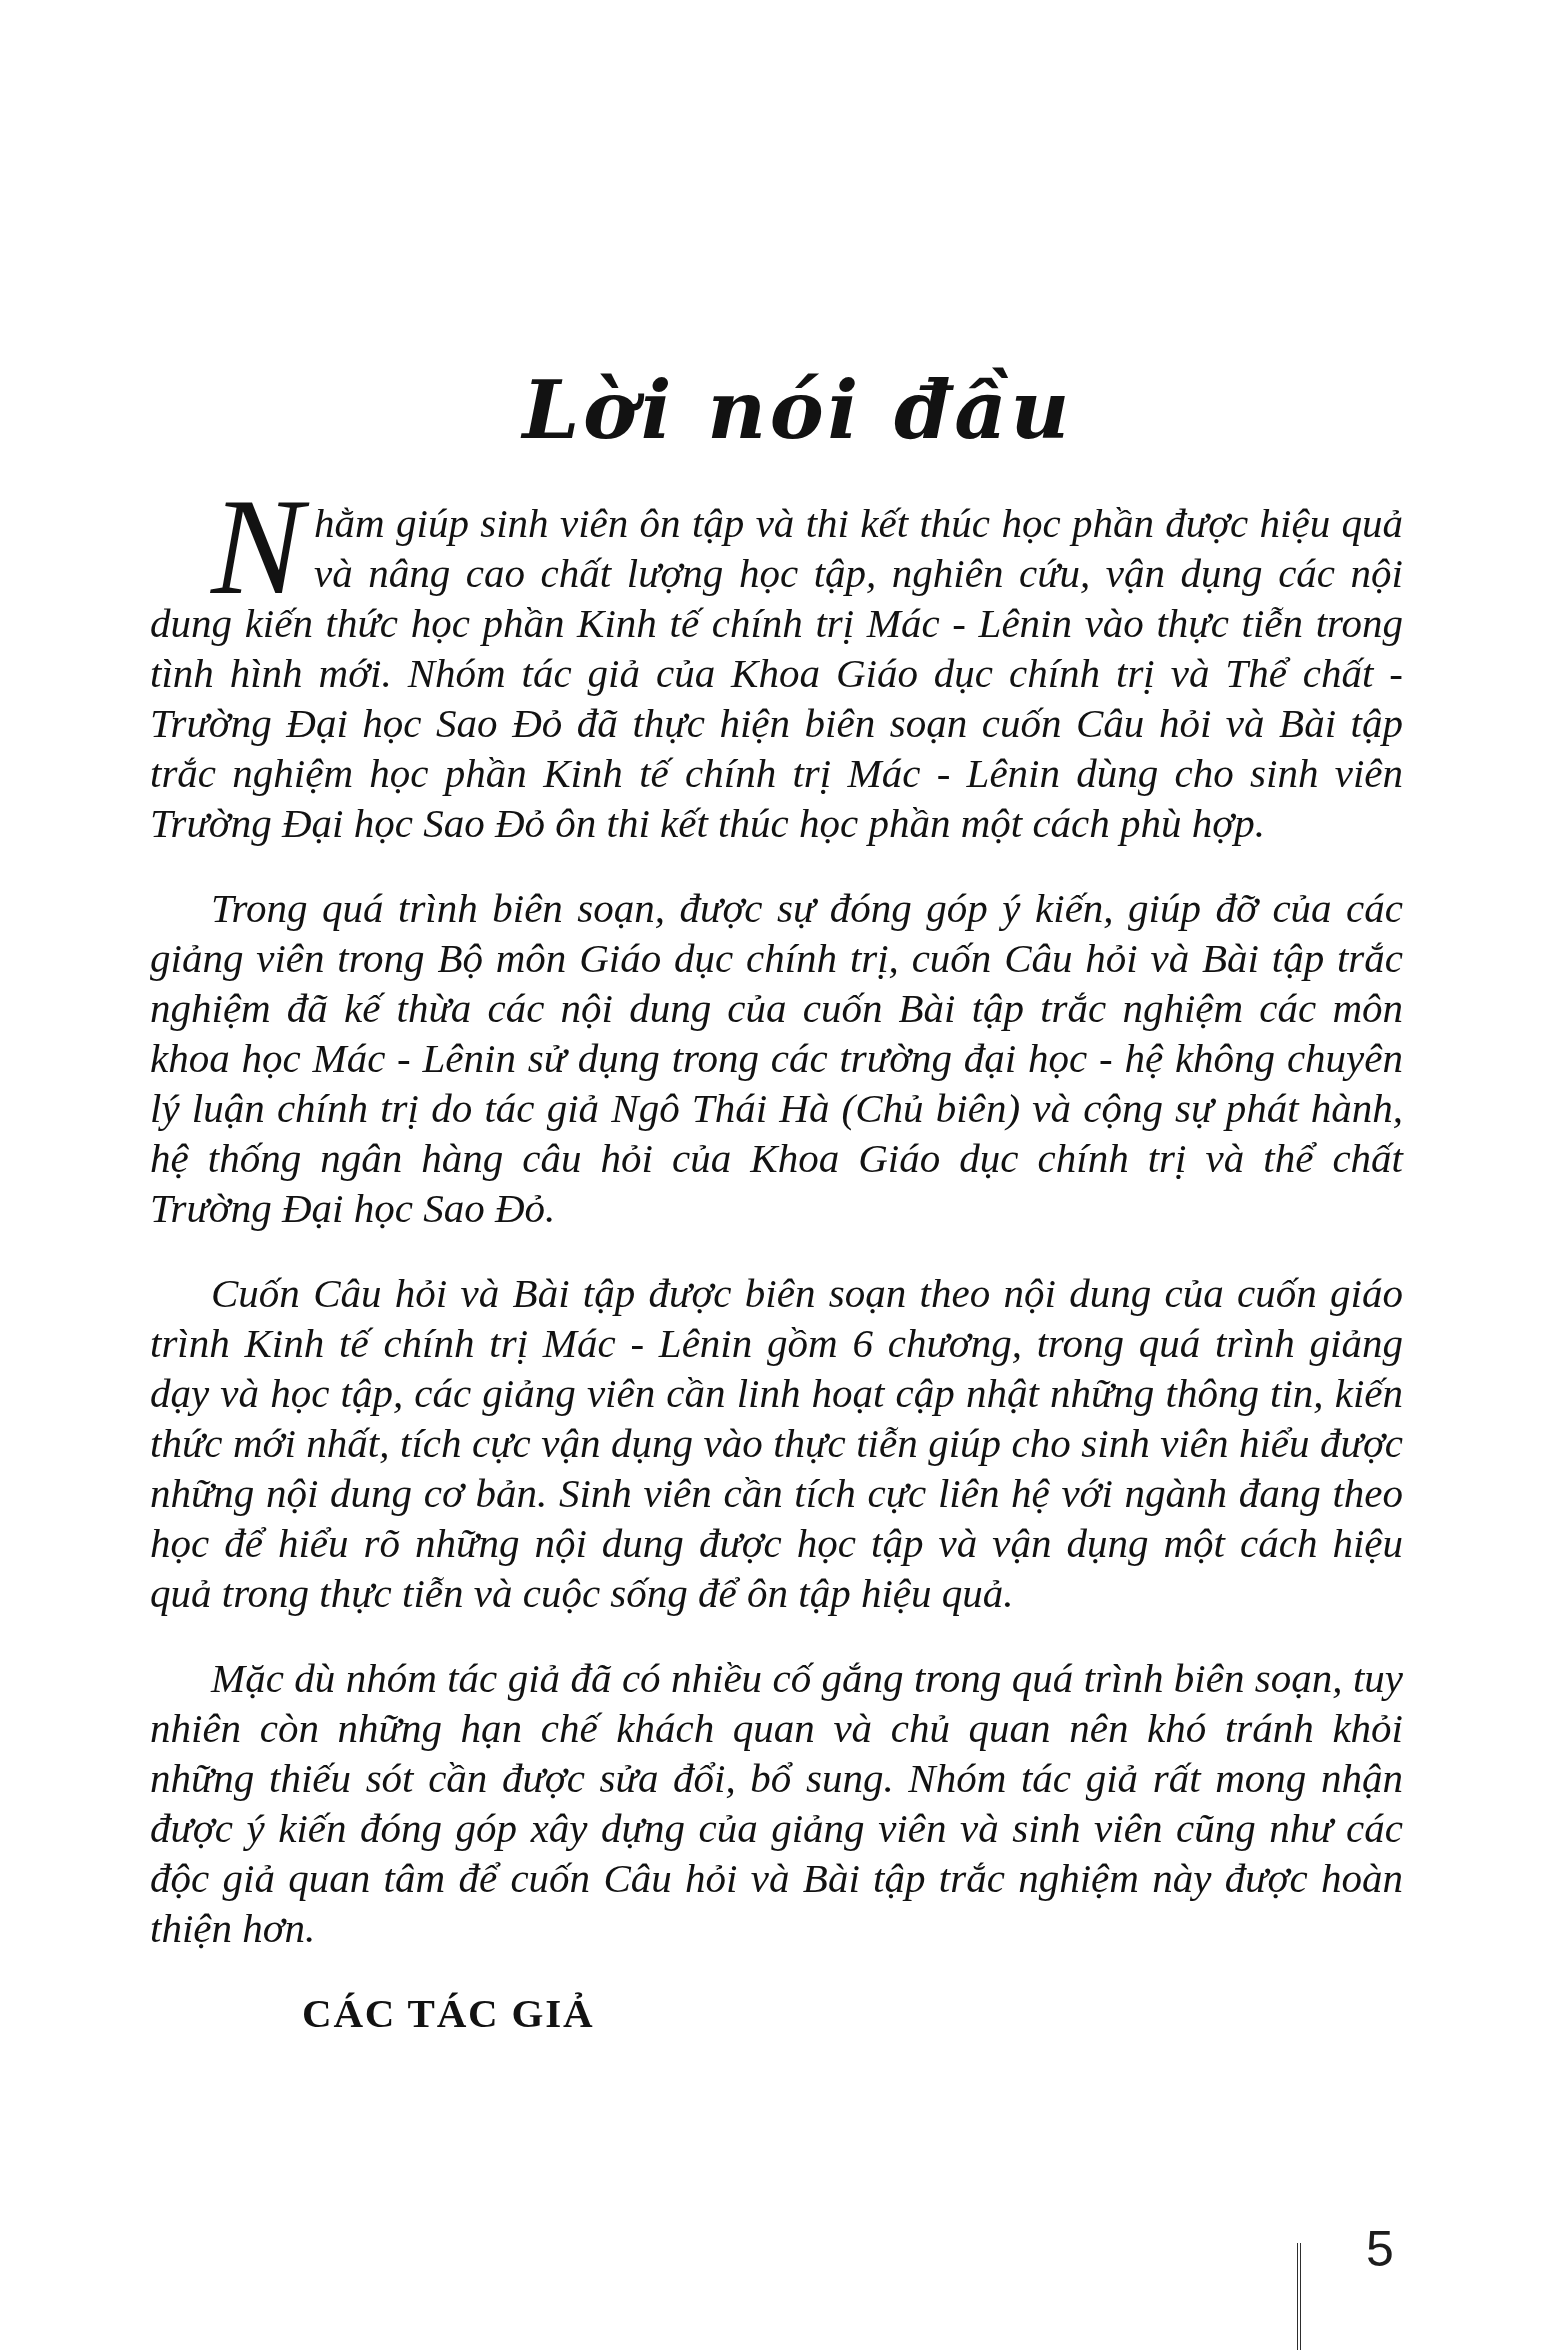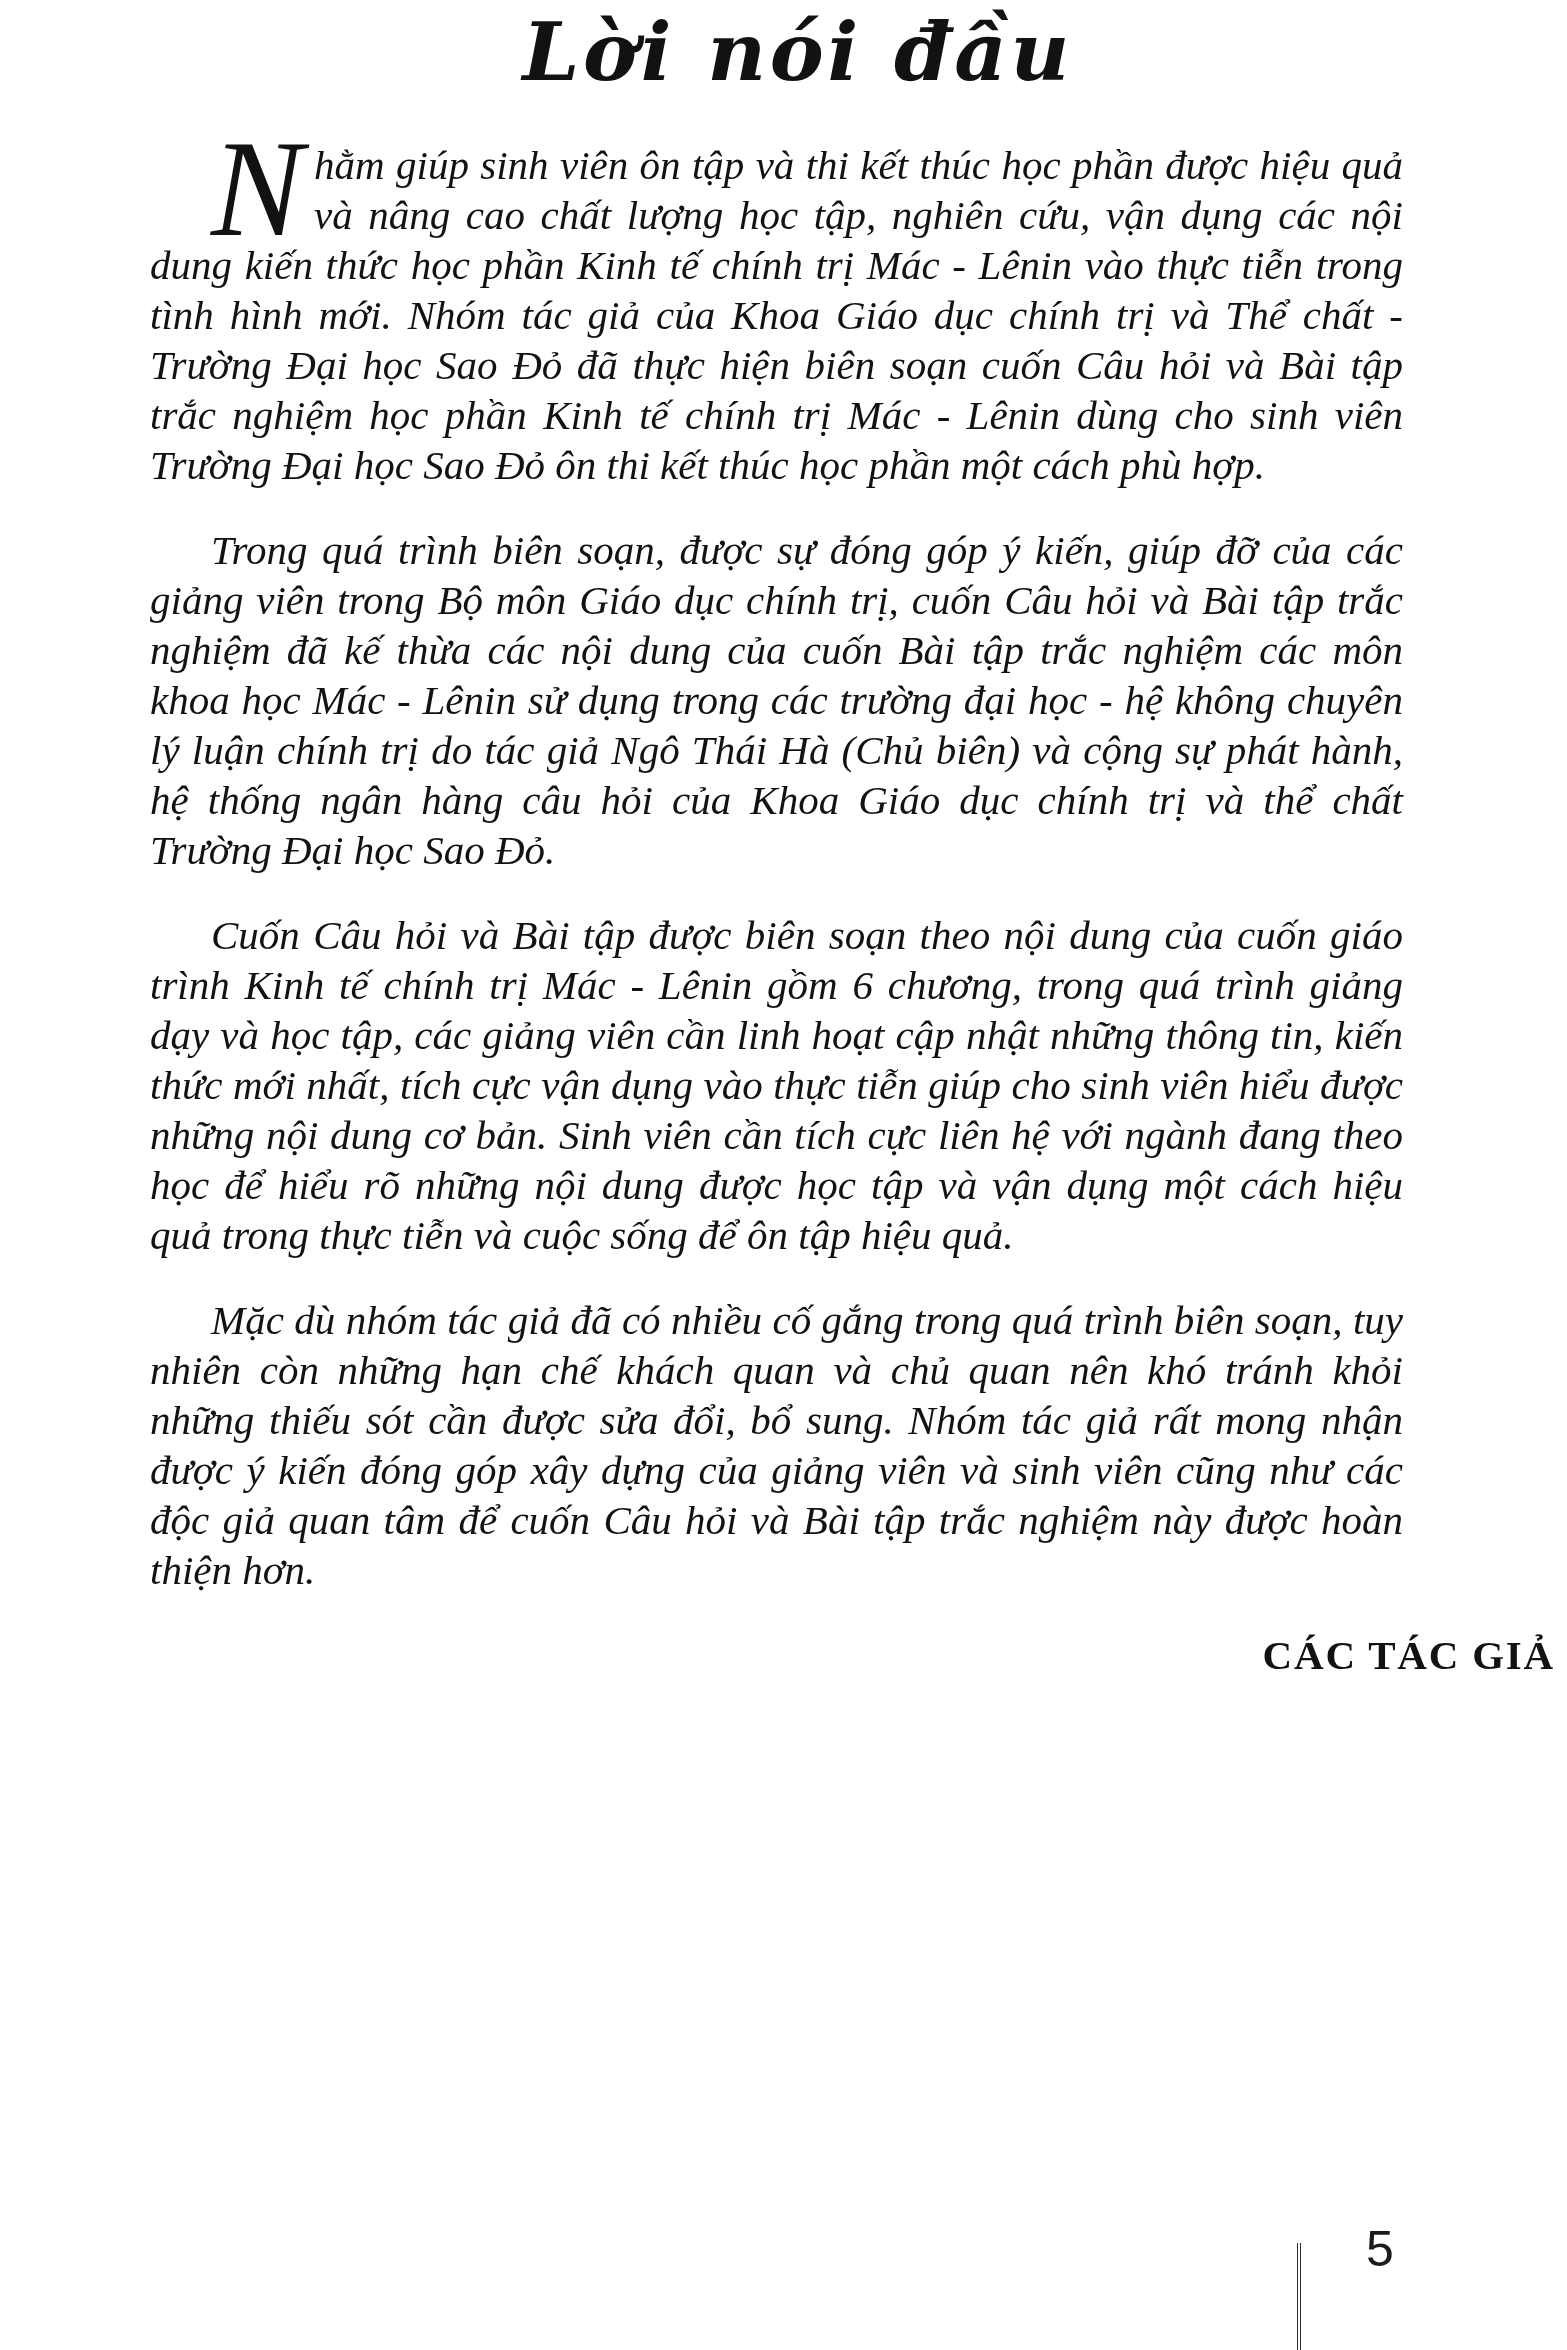--- a/index.html
+++ b/index.html
@@ -11,20 +11,21 @@
     position: relative;
     width: 1568px;
     height: 2351px;
     background: #ffffff;
     overflow: hidden;
     font-family: "Liberation Serif", serif;
     color: #121212;
   }
   .title {
     margin: 0;
+    padding-top: 358px;
     text-align: center;
     text-indent: 27.5px;
     font-family: "DejaVu Serif", serif;
     font-style: italic;
     font-weight: 700;
     font-size: 81px;
     line-height: 103px;
     letter-spacing: 3.7px;
   }
   .content {
@@ -44,21 +45,21 @@
     float: left;
     font-size: 138px;
     line-height: 97px;
     padding-right: 11px;
     margin-left: 61px;
     font-style: italic;
     font-weight: 500;
   }
   .authors {
     margin-top: 5.5px;
-    text-align: right;
+    text-align: left;
     transform: translateX(152px);
     font-style: normal;
     font-weight: 700;
     font-size: 41px;
     letter-spacing: 1.8px;
   }
   .footer-bar {
     position: absolute;
     left: 1297px;
     top: 2243px;

